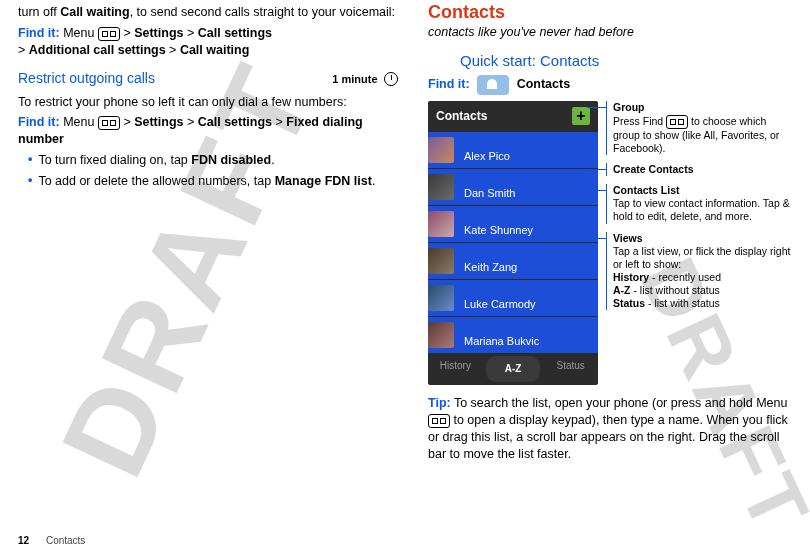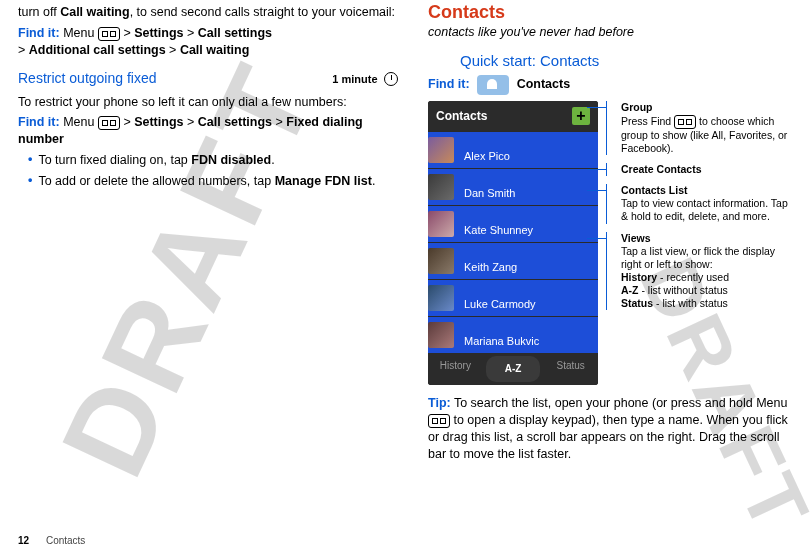--- a/index.html
+++ b/index.html
@@ -127,21 +127,21 @@
   .phone-tab{flex:1;text-align:center;padding:6px 0;color:#999;}
   .phone-tab.active{background:#3a3a3a;color:#fff;font-weight:bold;border-radius:10px;margin:3px;}
 
   .annotations {
     margin-left:8px;
     font-size:10.5px;
     line-height:1.25;
     flex:1;
     position:relative;
   }
-  .anno { margin-bottom:8px; border-left:1px solid #0a5cd6; padding-left:14px; position:relative;}
+  .anno { margin-bottom:8px; border-left:1px solid #0a5cd6; padding-left:6px; position:relative;}
   .anno::before{
     content:"";position:absolute;left:-20px;top:6px;width:20px;height:1px;background:#0a5cd6;
   }
   .anno-title{font-weight:bold;}
 
   .contacts-label-icon {
     display:inline-block;
     width:32px;height:20px;
     background:#94bfe8;
     border-radius:4px;
@@ -174,21 +174,21 @@
     <p>
       <span class="findit">Find it:</span>
       <span> Menu </span><span class="menu-icon"></span>
       <span> &gt; </span><span class="bold">Settings</span>
       <span> &gt; </span><span class="bold">Call settings</span><br>
       <span>&gt; </span><span class="bold">Additional call settings</span>
       <span> &gt; </span><span class="bold">Call waiting</span>
     </p>
 
     <div class="row-title">
-      <div class="section-title-blue">Restrict outgoing fixed</div>
+      <div class="section-title-blue">Restrict outgoing calls</div>
       <div>
         <span class="bold" style="font-size:11px;">1 minute</span>
         <span class="clock-icon"></span>
       </div>
     </div>
     <p>To restrict your phone so left it can only dial a few numbers:</p>
     <p>
       <span class="findit">Find it:</span>
       <span> Menu </span><span class="menu-icon"></span>
       <span> &gt; </span><span class="bold">Settings</span>

